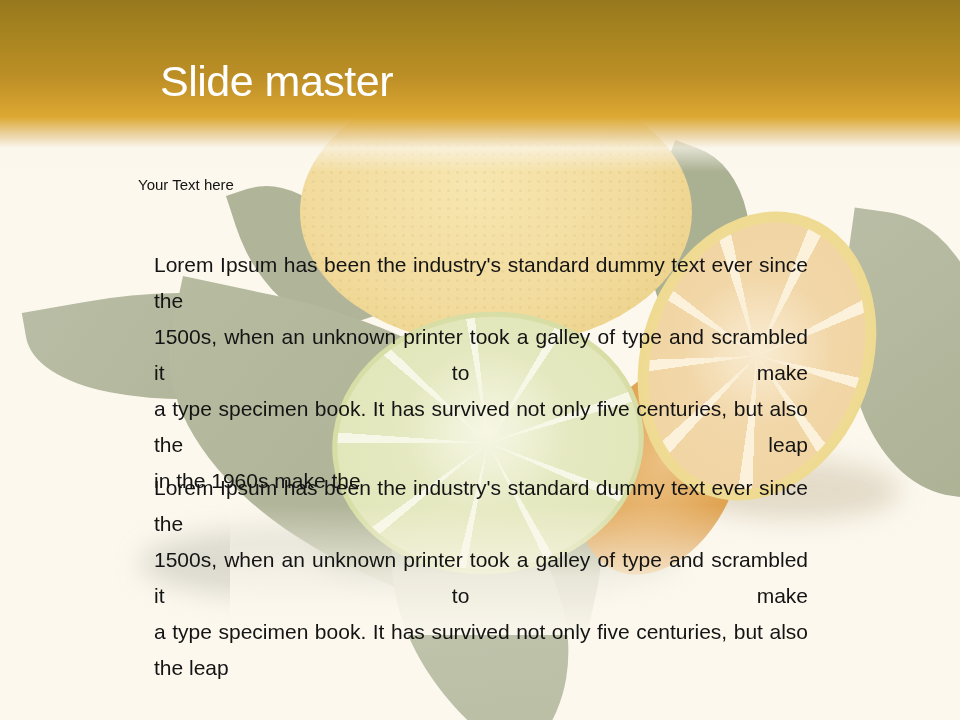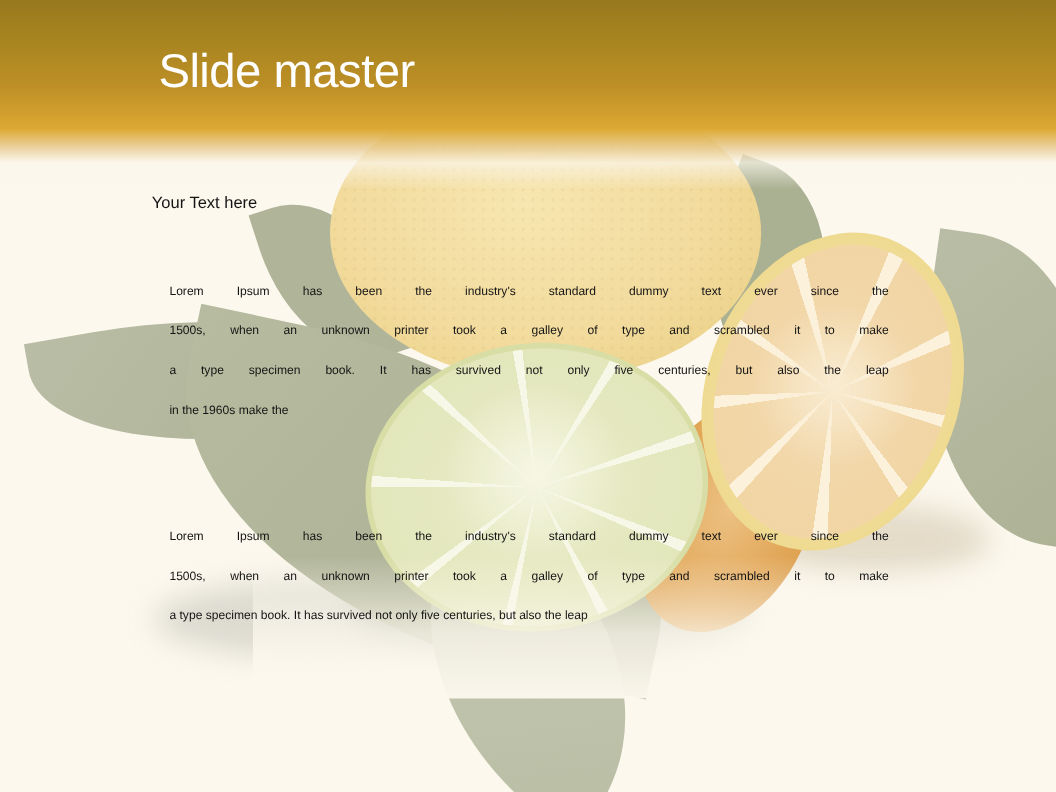--- a/index.html
+++ b/index.html
@@ -78,32 +78,32 @@
       var(--header-gold-top,#97781e) 0%,
       #a5831f 18%,
       #bd8f26 45%,
       #d29f2e 60%,
       var(--header-gold-bottom,#dda933) 68%,
       rgba(230,200,140,0.80) 78%,
       rgba(250,246,236,0.70) 86%,
       rgba(252,248,238,0) 100%);
   }
   .slide-title{
-    position:absolute;left:144px;top:40px;margin:0;z-index:9;
+    position:absolute;left:144px;top:40px;margin:16px;z-index:9;
     font-size:43px;font-weight:400;letter-spacing:-0.5px;
     color:var(--title-text,#ffffff);line-height:1.2;
   }
   
   .subtitle{
     position:absolute;left:138px;top:176px;z-index:10;
     font-size:15px;color:var(--body-text,#141414);
   }
   .para{
     position:absolute;left:154px;width:654px;z-index:10;
-    font-size:11px;line-height:36px;color:var(--body-text,#141414);
+    font-size:21px;line-height:36px;color:var(--body-text,#141414);
   }
   .para.p1{top:247px;}
   .para.p2{top:470px;}
   .para .line{text-align:justify;text-align-last:justify;}
   .para .line:last-child{text-align-last:left;}
 </style>
 </head>
 <body>
 
 <div class="slide">

